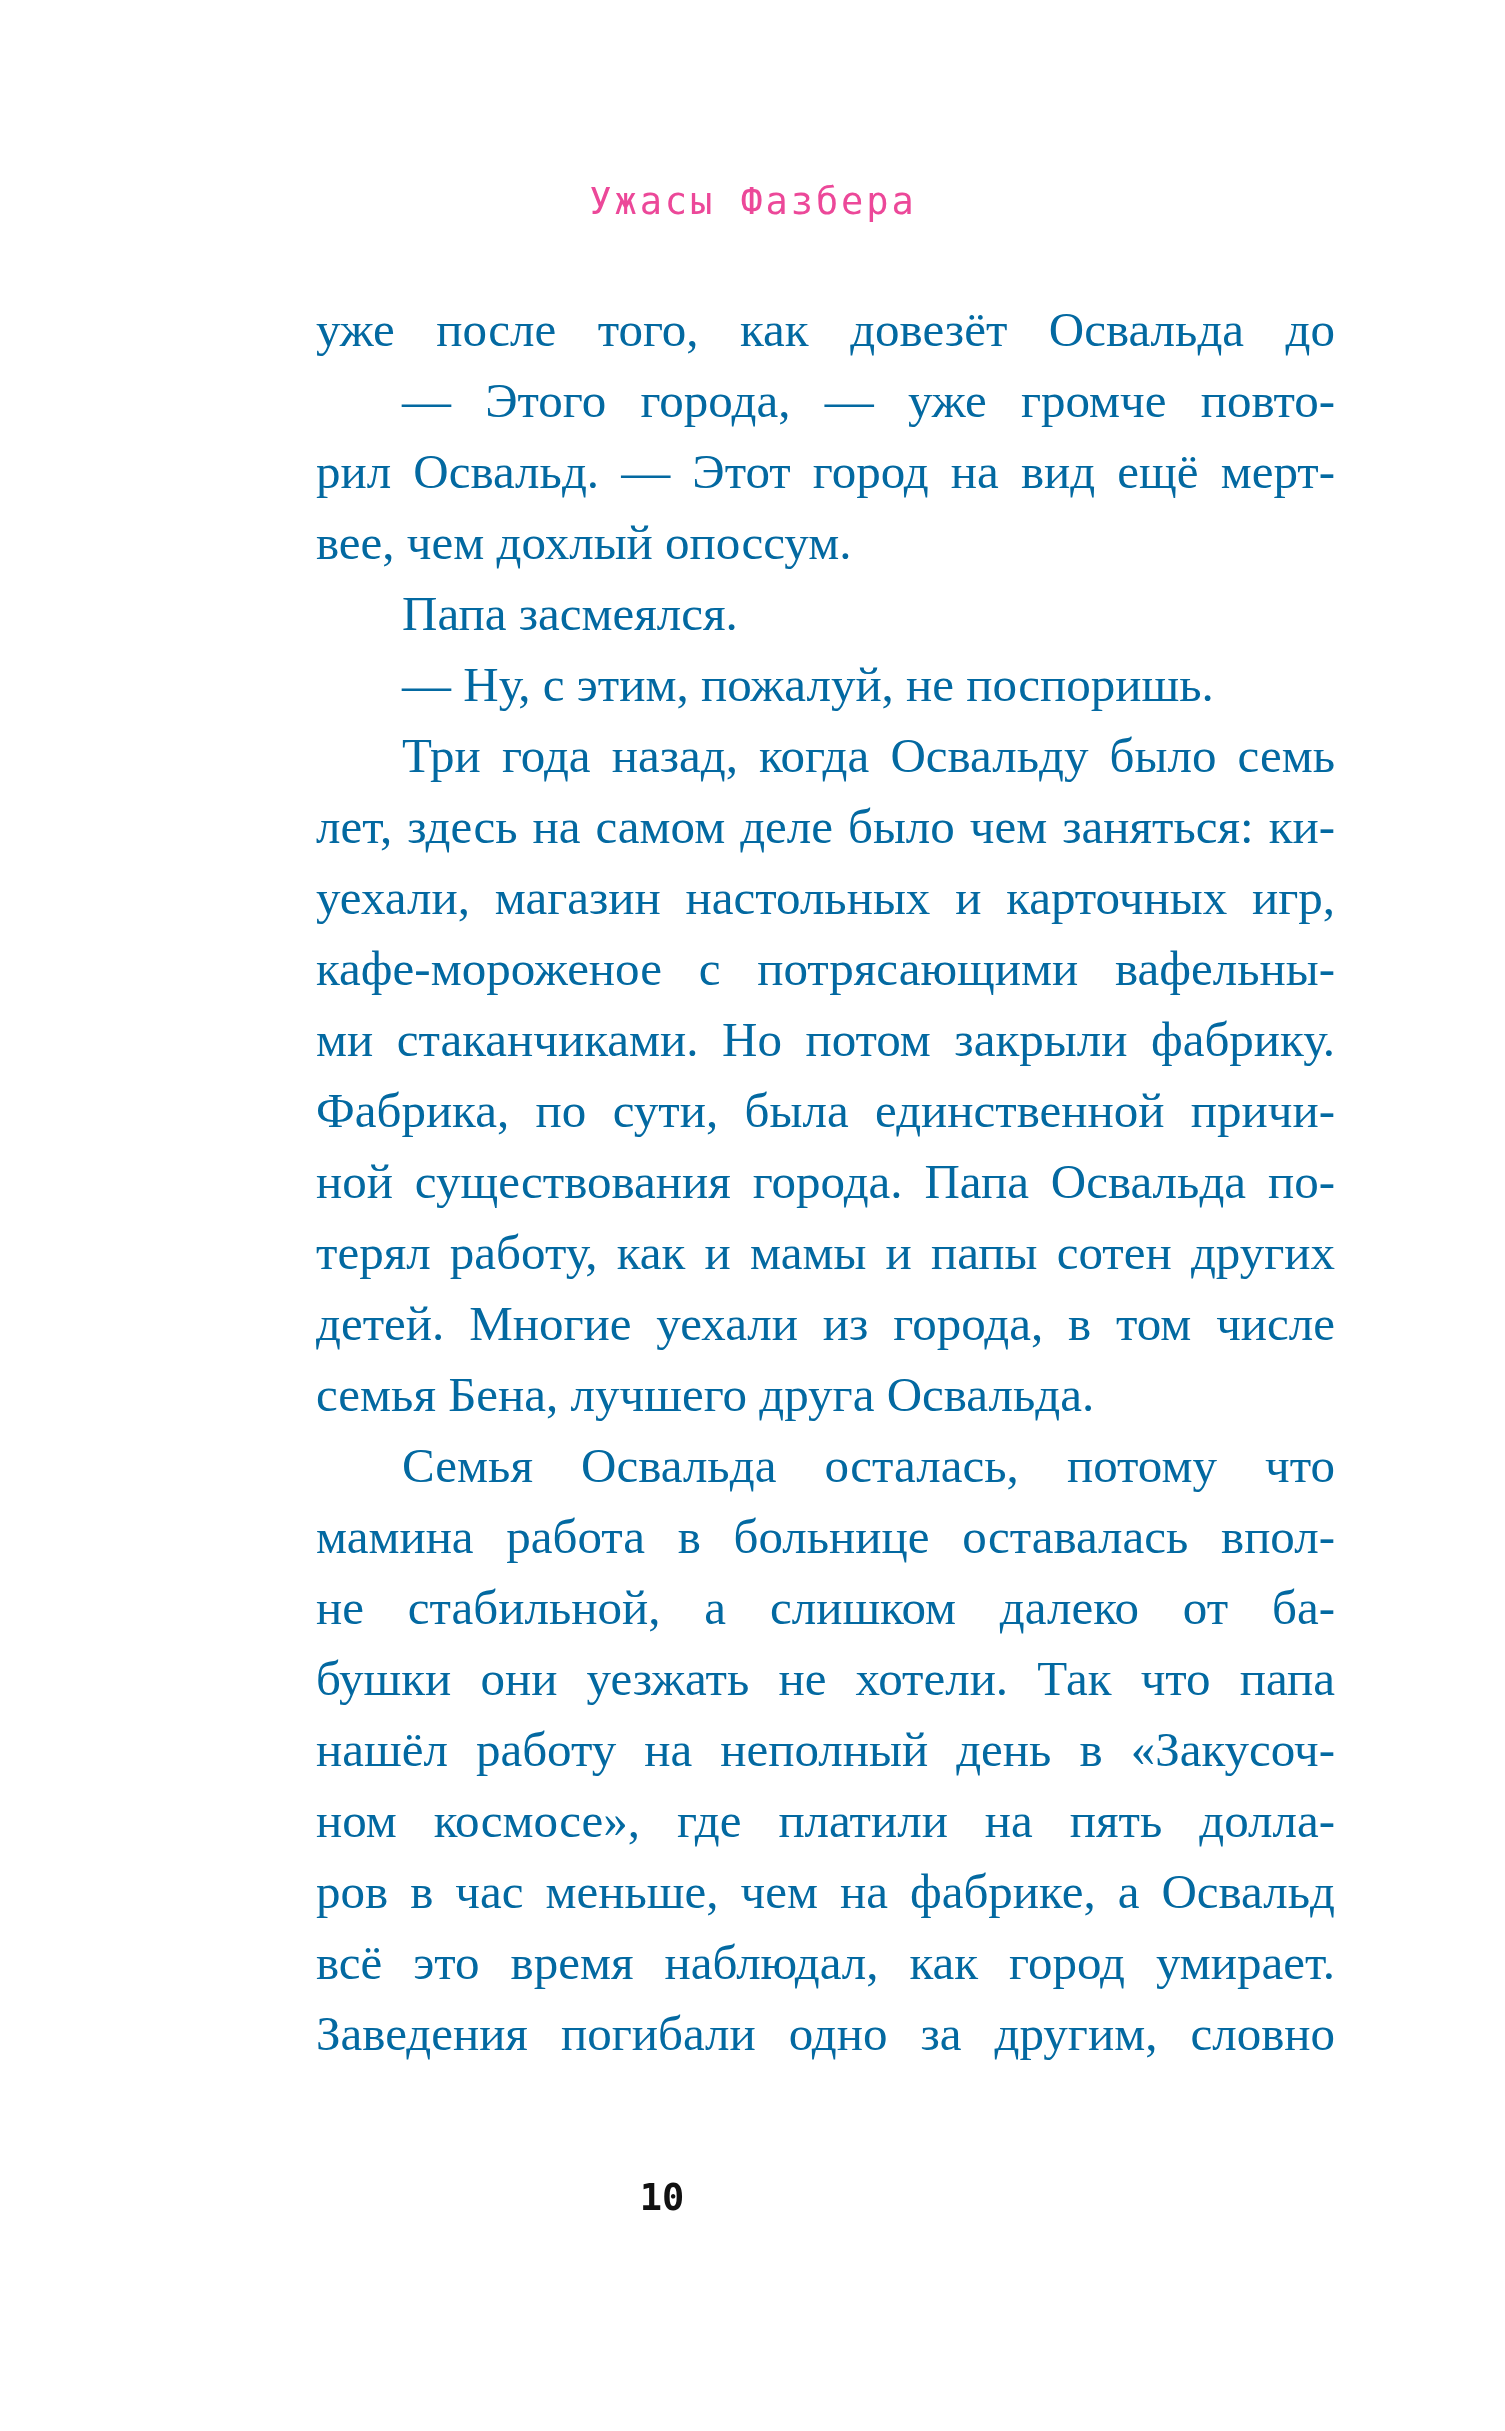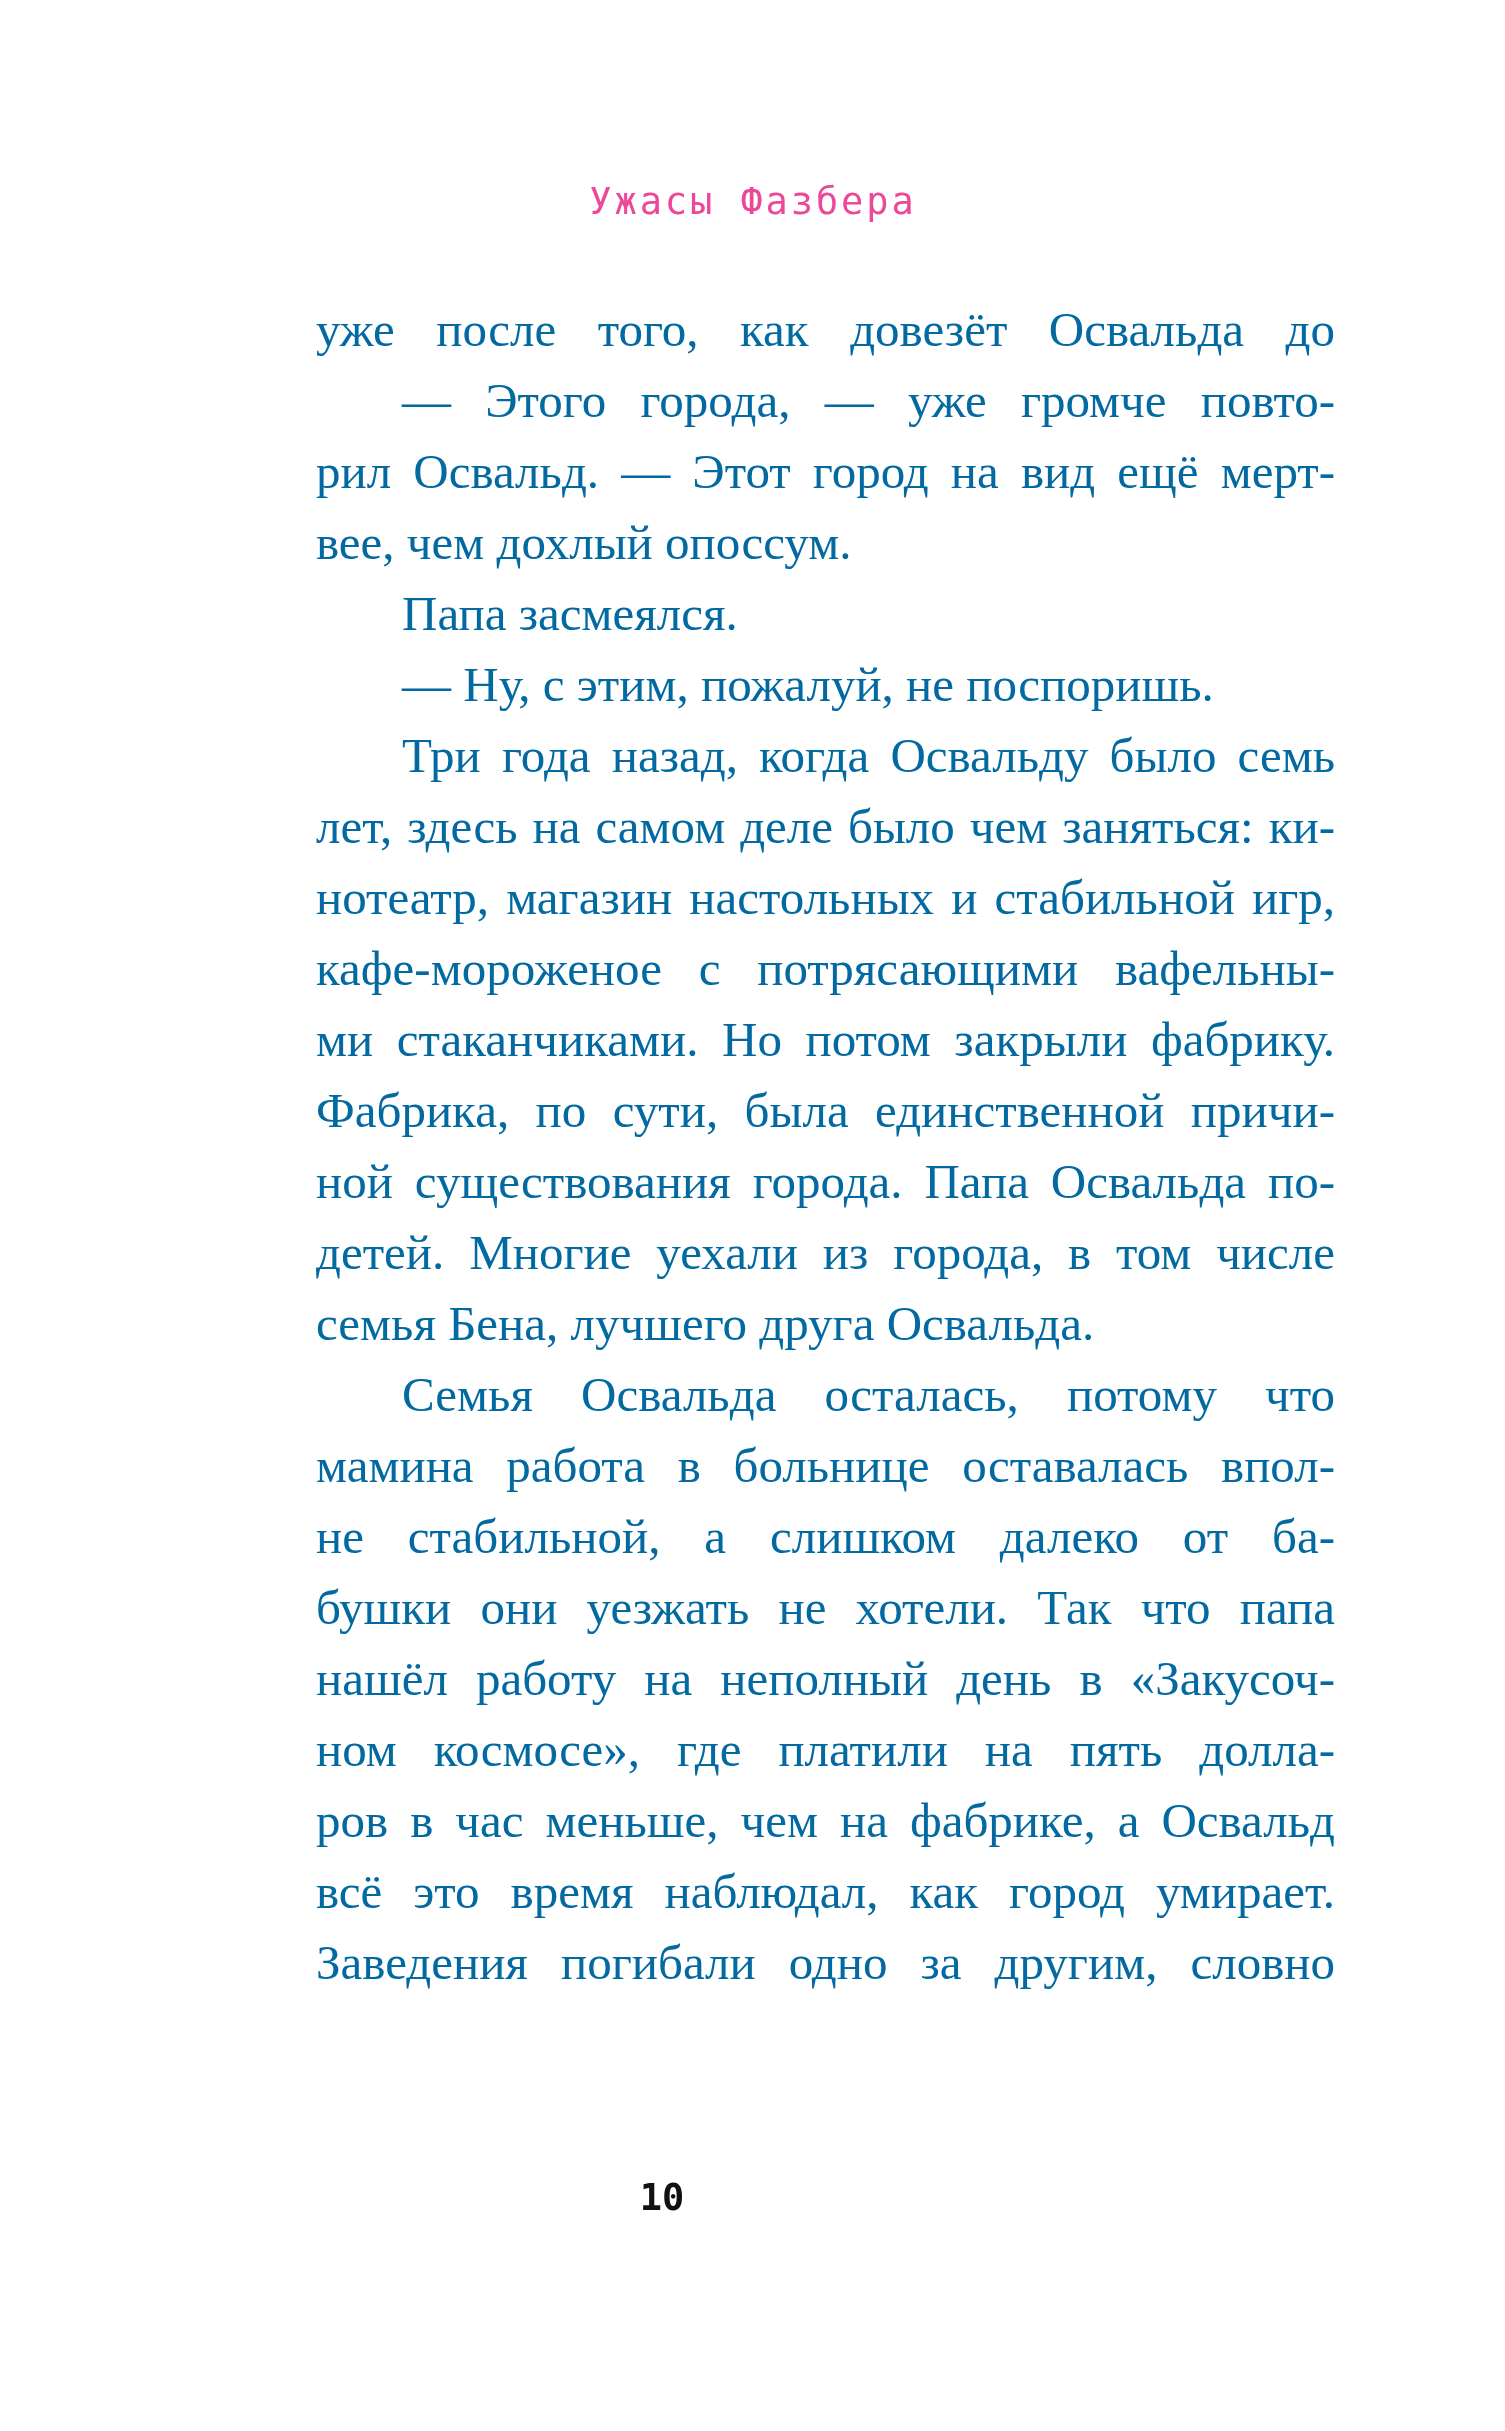--- a/index.html
+++ b/index.html
@@ -74,25 +74,26 @@
 
   <div class="text-block">
     <div class="line justify">уже после того, как довезёт Освальда до</div>
     <div class="line indent justify">— Этого города, — уже громче повто-</div>
     <div class="line justify">рил Освальд. — Этот город на вид ещё мерт-</div>
     <div class="line last">вее, чем дохлый опоссум.</div>
     <div class="line indent last">Папа засмеялся.</div>
     <div class="line indent last">— Ну, с этим, пожалуй, не поспоришь.</div>
     <div class="line indent justify">Три года назад, когда Освальду было семь</div>
     <div class="line justify">лет, здесь на самом деле было чем заняться: ки-</div>
-    <div class="line justify">нотеатр, магазин настольных и стабильной игр,</div>
+    <div class="line justify">уехали, магазин настольных и карточных игр,</div>
     <div class="line justify">кафе-мороженое с потрясающими вафельны-</div>
     <div class="line justify">ми стаканчиками. Но потом закрыли фабрику.</div>
     <div class="line justify">Фабрика, по сути, была единственной причи-</div>
     <div class="line justify">ной существования города. Папа Освальда по-</div>
+    <div class="line justify">терял работу, как и мамы и папы сотен других</div>
     <div class="line justify">детей. Многие уехали из города, в том числе</div>
     <div class="line last">семья Бена, лучшего друга Освальда.</div>
     <div class="line indent justify">Семья Освальда осталась, потому что</div>
     <div class="line justify">мамина работа в больнице оставалась впол-</div>
     <div class="line justify">не стабильной, а слишком далеко от ба-</div>
     <div class="line justify">бушки они уезжать не хотели. Так что папа</div>
     <div class="line justify">нашёл работу на неполный день в «Закусоч-</div>
     <div class="line justify">ном космосе», где платили на пять долла-</div>
     <div class="line justify">ров в час меньше, чем на фабрике, а Освальд</div>
     <div class="line justify">всё это время наблюдал, как город умирает.</div>

